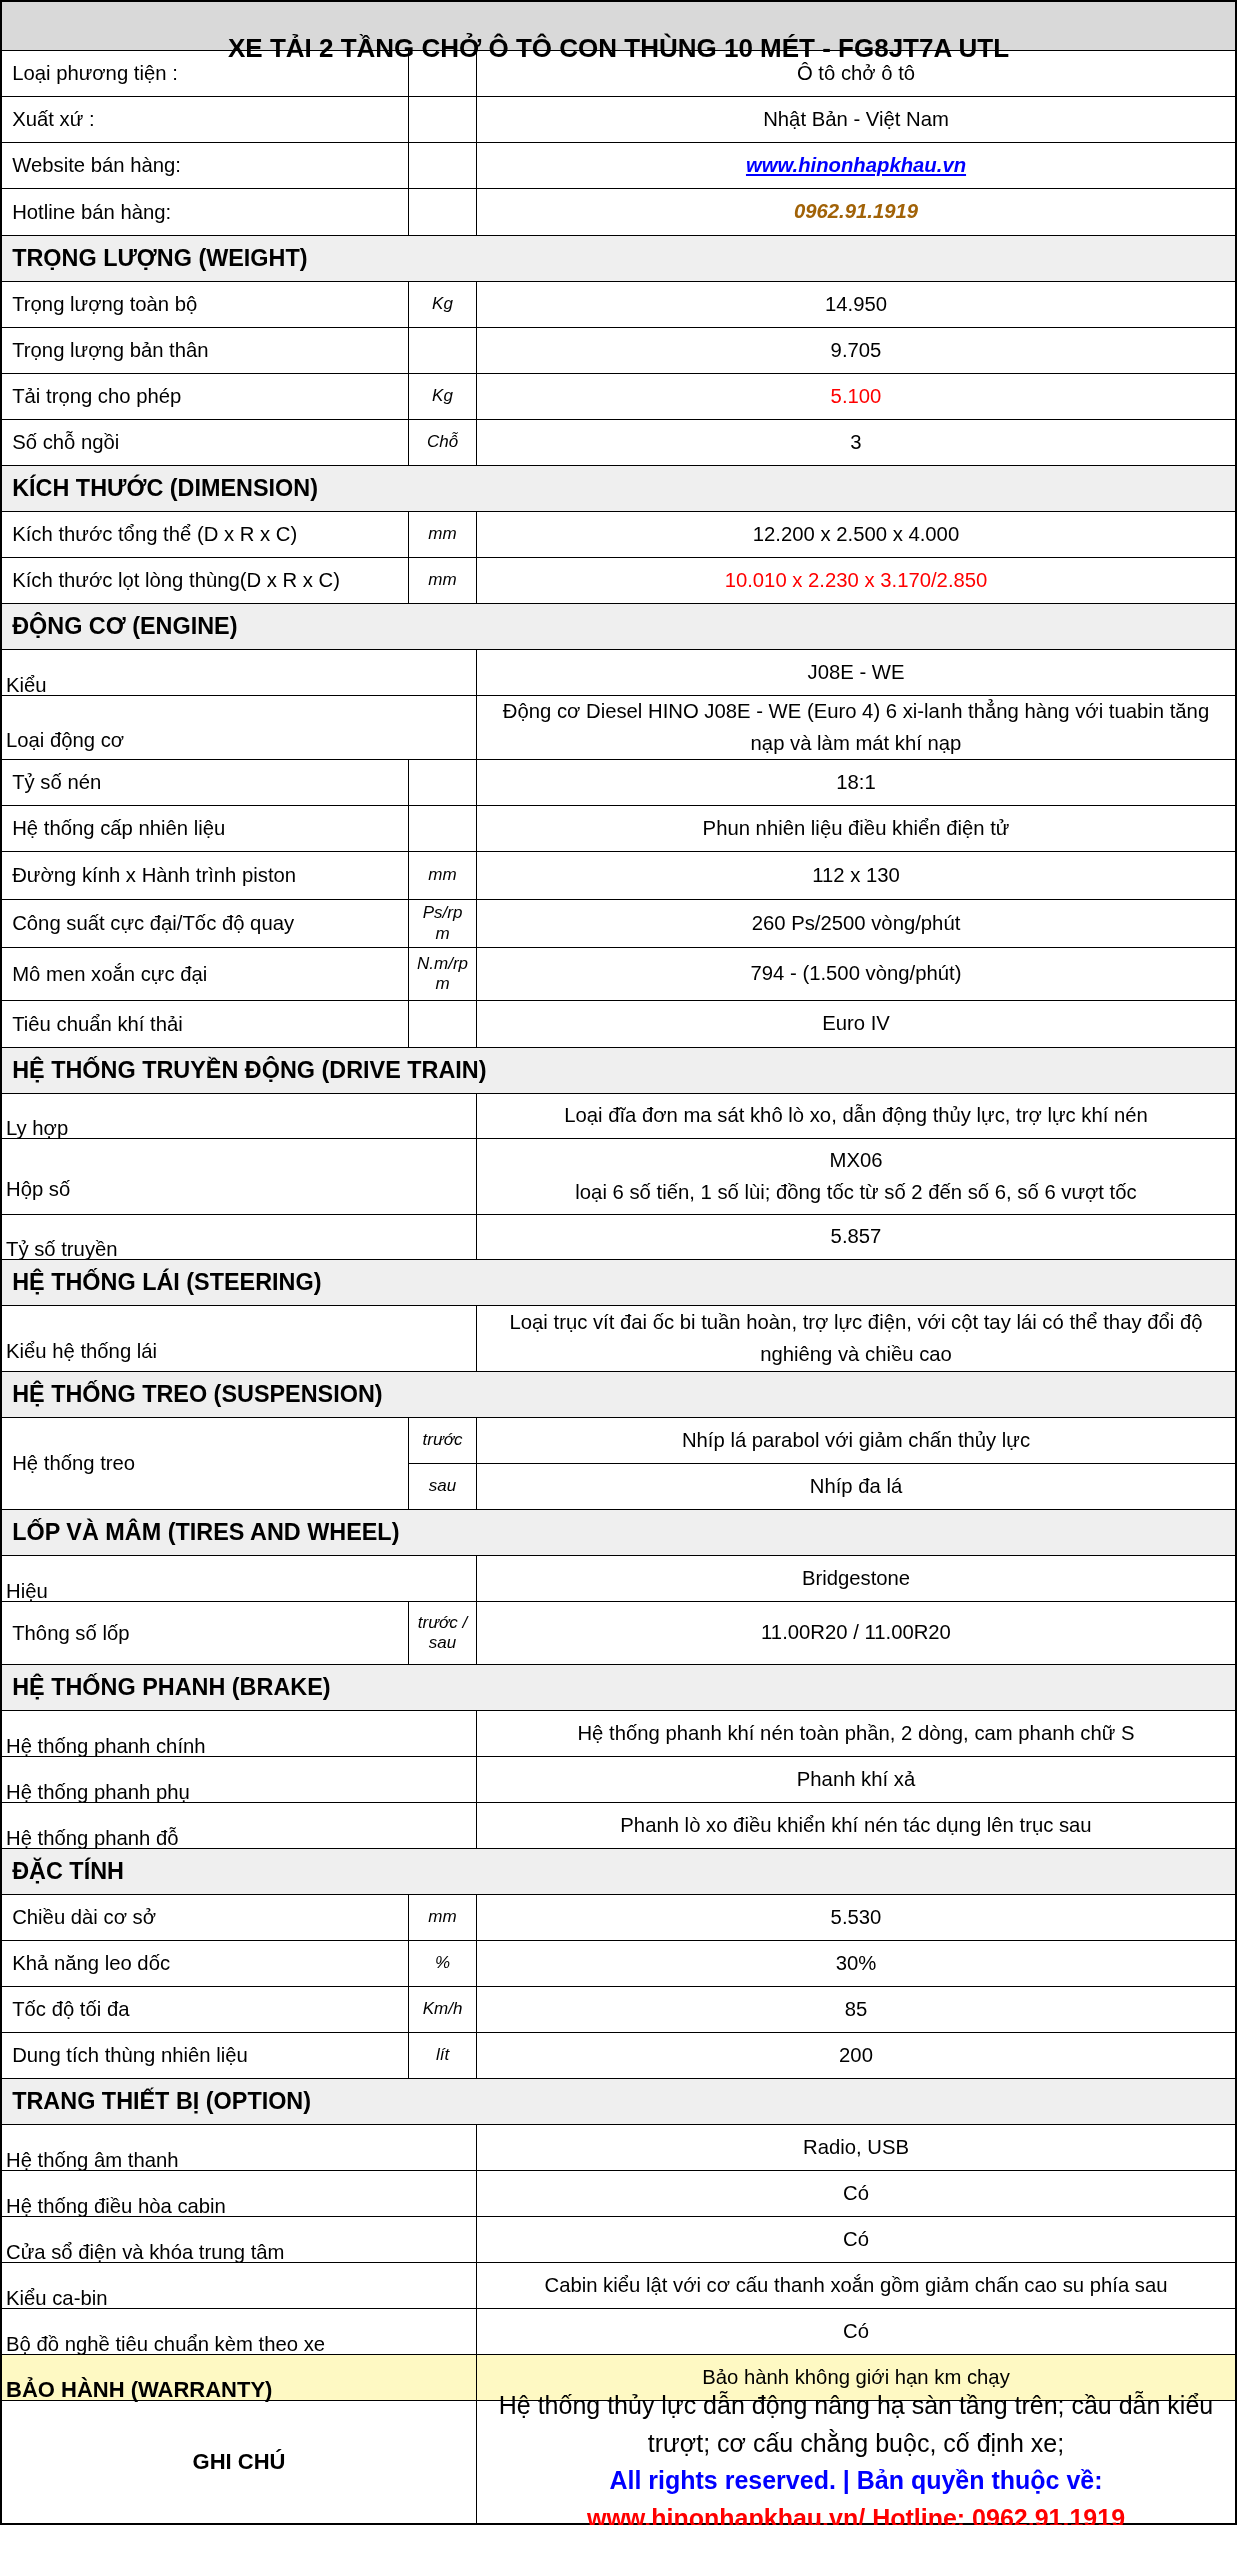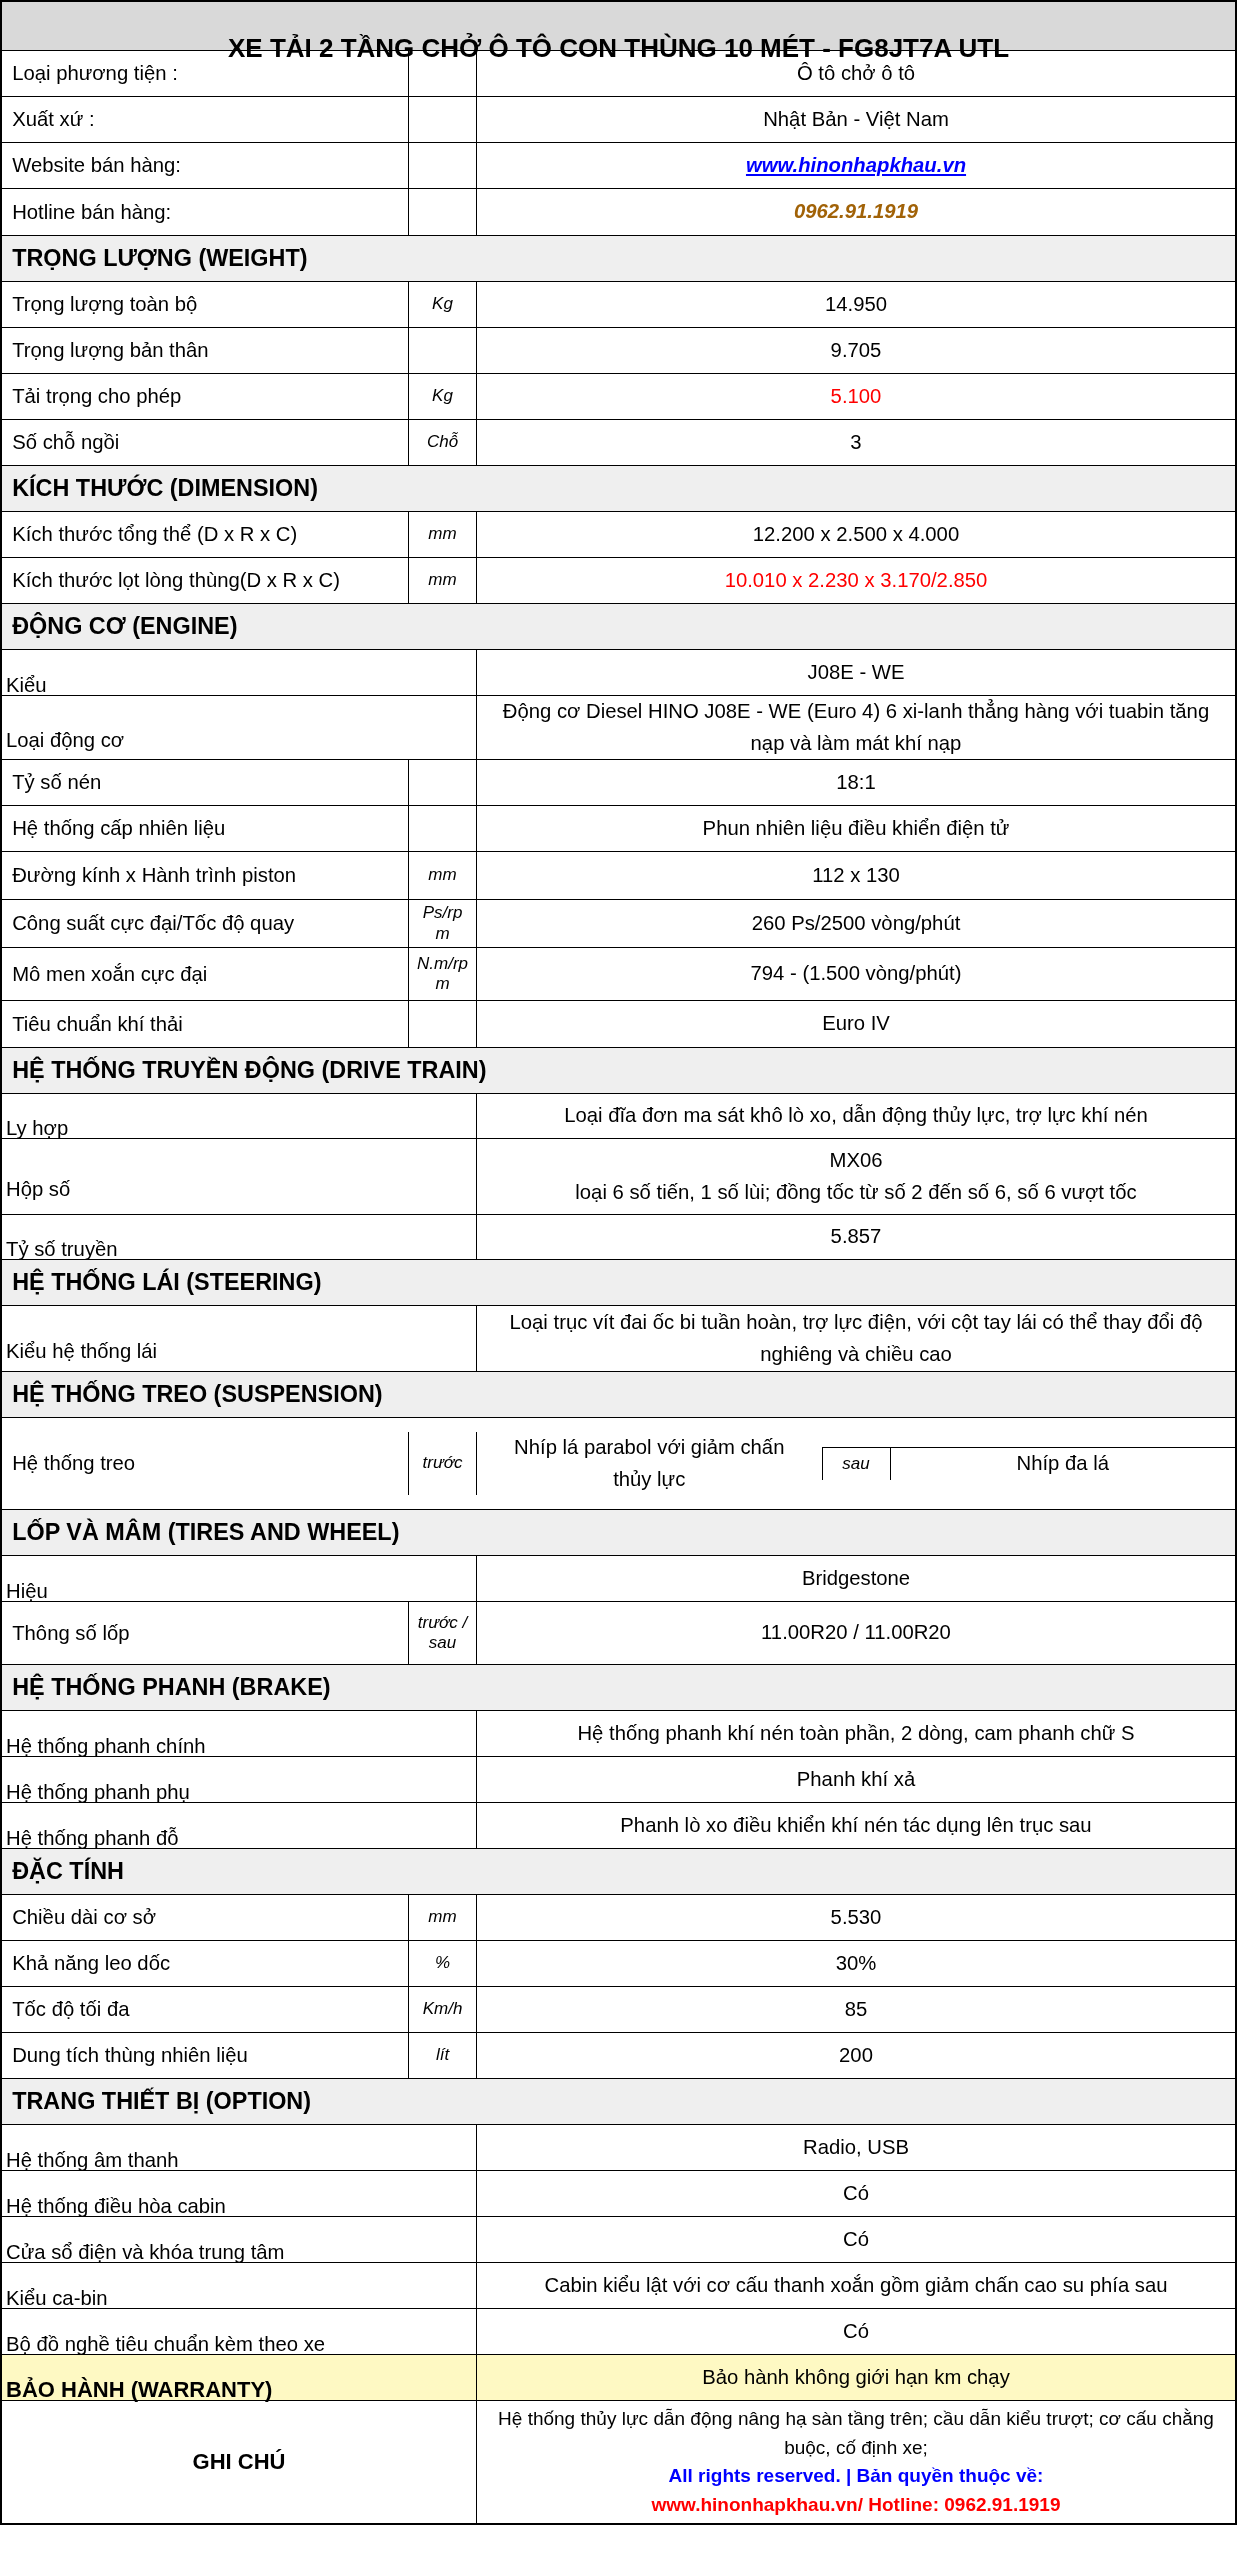--- a/index.html
+++ b/index.html
@@ -13,28 +13,28 @@
   .cell{box-sizing:border-box;display:flex;align-items:center;overflow:visible;}
   .lbl{width:406px;padding-left:10.2px;font-size:20.3px;}
   .lbl-wide{width:474px;padding-left:4px;font-size:20.3px;margin-top:25px;}
   .unit{width:68px;border-left:1.6px solid #000;justify-content:center;text-align:center;
         font-size:17px;font-style:italic;padding:0 7.8px;word-break:break-all;line-height:1.2;}
   .val{flex:1;border-left:1.6px solid #000;justify-content:center;text-align:center;
        font-size:20.3px;line-height:1.55;white-space:pre-line;padding:0 16px;}
   .val-red{color:#ff0000;}
   .val-link{color:#0000ff;font-weight:bold;font-style:italic;text-decoration:underline;}
   .val-hotline{color:#a16207;font-weight:bold;font-style:italic;}
-  .dbl-right{flex:1;display:flex;flex-direction:row;align-items:center;}
+  .dbl-right{flex:1;display:flex;flex-direction:column;}
   .dbl-sub{flex:1;display:flex;}
   .dbl-sub + .dbl-sub{border-top:1.6px solid #000;}
   .warranty-row{background:#fef9c3;}
   .warranty-row .lbl-wide{font-weight:bold;font-size:22px;}
   .note-label{width:474px;justify-content:center;text-align:center;font-size:22px;font-weight:bold;}
   .note-val{flex:1;border-left:1.6px solid #000;display:flex;flex-direction:column;
-            align-items:center;justify-content:center;text-align:center;font-size:19px;line-height:1.5;padding:0 7.8px;}
+            align-items:center;justify-content:center;text-align:center;font-size:25px;line-height:1.5;padding:0 7.8px;}
   .note-black{color:#000;}
   .note-blue{color:#0000ff;font-weight:bold;}
   .note-red{color:#ff0000;font-weight:bold;}
   .cabin-overflow .val{line-height:1.2;}
 </style>
 </head>
 <body>
 
 <div class="tbl">
   <div class="title-row">

